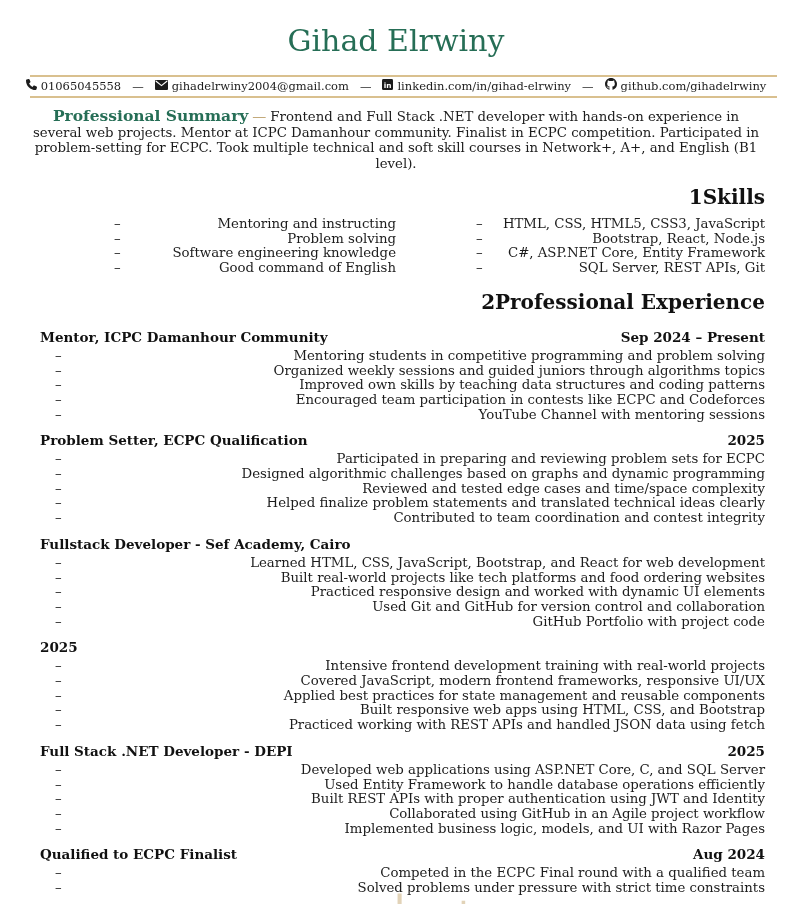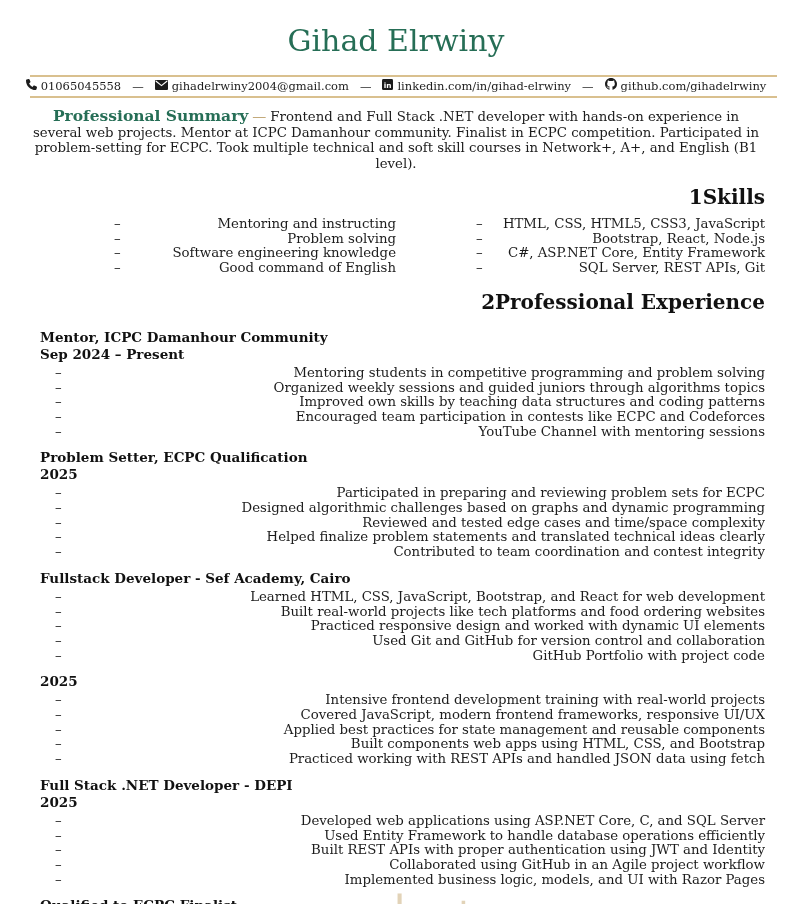--- a/index.html
+++ b/index.html
@@ -52,21 +52,20 @@
   ul.dash-list li::before{content:"–";position:absolute;left:0;top:0;}
 
   
   .experience{margin-top:0;}
   .entry{margin-left:13px;margin-top:16px;}
   .entry + .entry{margin-top:10px;}
   .entry-header{
     display:flex;justify-content:space-between;align-items:baseline;
     font-size:13.5px;line-height:17px;font-weight:bold;color:#111;
     margin-bottom:3px;
-    flex-direction:column;
   }
   .entry ul.dash-list{padding-left:15px;font-size:13.3px;line-height:14.7px;font-weight:400;color:#1c1c1c;}
 
   
   .watermark{
     position:absolute;left:364px;top:888px;z-index:0;
     font-size:33px;font-weight:bold;
     color:rgba(203,174,126,0.55);
     text-shadow:1px 1px 0 rgba(255,255,255,0.7);
     direction:rtl;
@@ -217,21 +216,21 @@
 
         <div class="entry">
           <div class="entry-header">
             <span class="entry-date">2025</span>
           </div>
           <ul class="dash-list">
 
           <li>Intensive frontend development training with real-world projects</li>
             <li>Covered JavaScript, modern frontend frameworks, responsive UI/UX</li>
             <li>Applied best practices for state management and reusable components</li>
-            <li>Built components web apps using HTML, CSS, and Bootstrap</li>
+            <li>Built responsive web apps using HTML, CSS, and Bootstrap</li>
             <li>Practiced working with REST APIs and handled JSON data using fetch</li>
           </ul>
         </div>
 
         <div class="entry">
           <div class="entry-header">
             <span class="entry-title">Full Stack .NET Developer - DEPI</span>
             <span class="entry-date">2025</span>
           </div>
           <ul class="dash-list">

